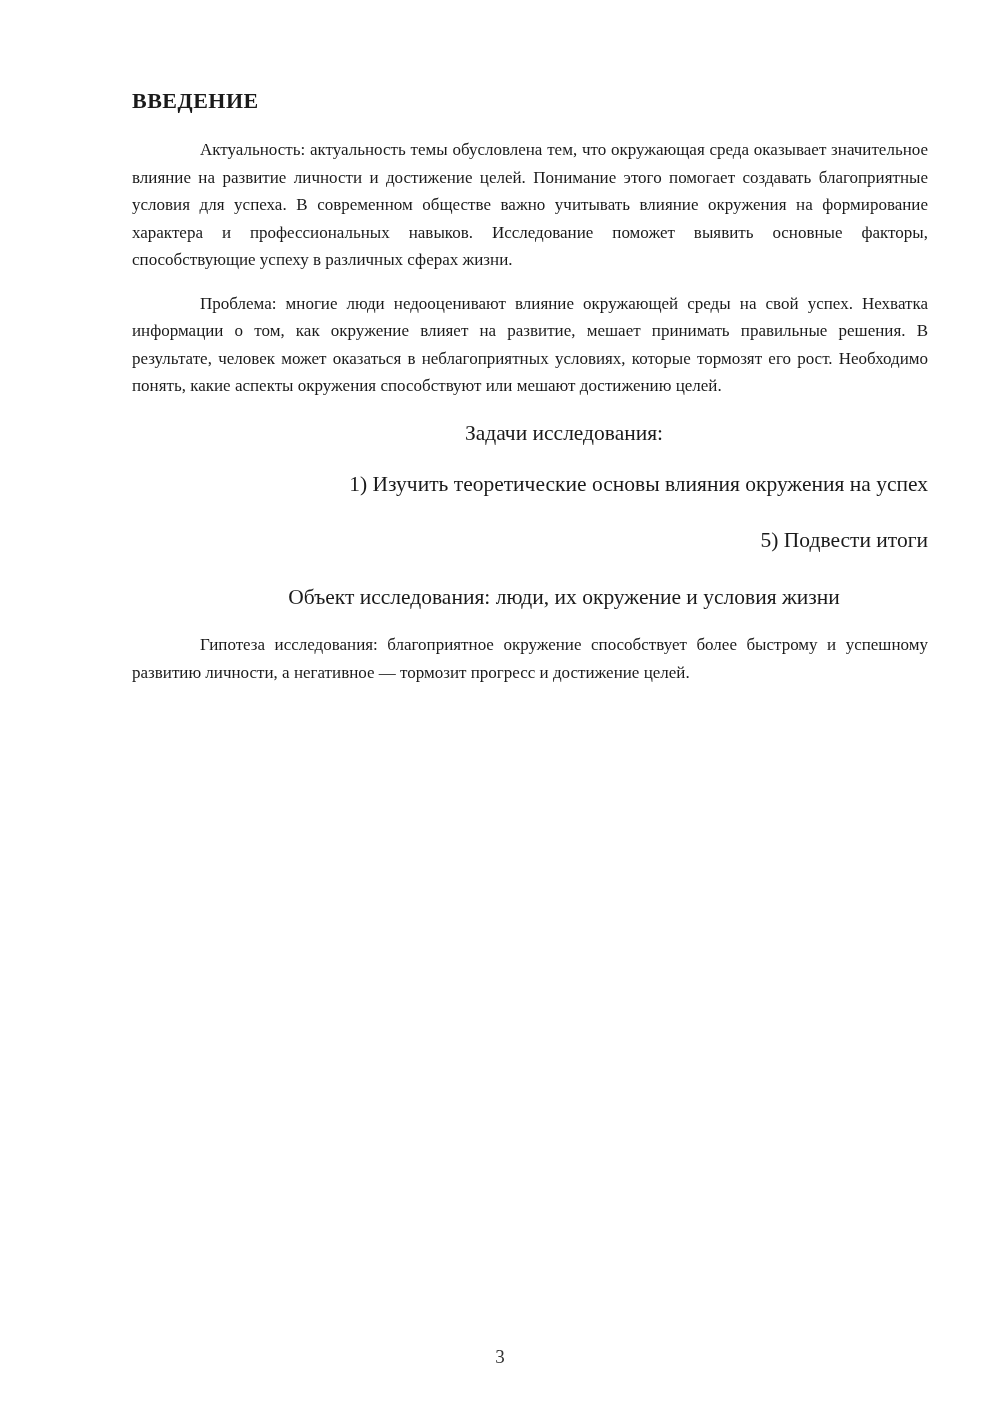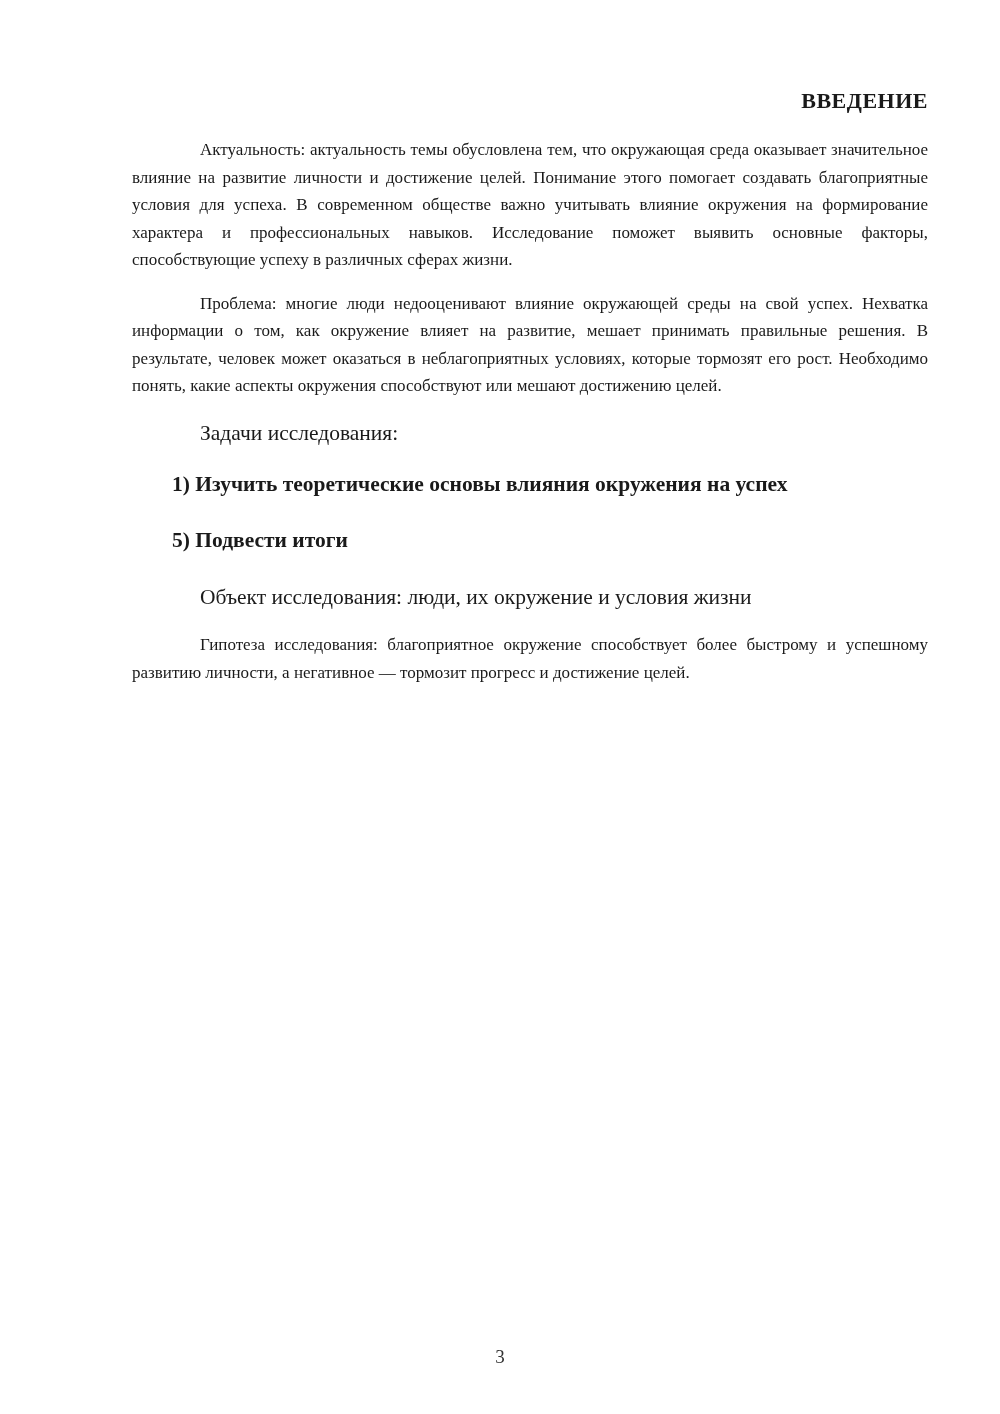--- a/index.html
+++ b/index.html
@@ -16,54 +16,53 @@
     overflow: hidden;
   }
   .page {
     box-sizing: border-box;
     width: 1000px;
     height: 1414px;
     padding: 88px 72px 40px 132px;
     position: relative;
   }
   .doc-title {
-    text-align: right;
+    text-align: left;
     font-weight: bold;
     font-size: 22px;
     letter-spacing: 0.5px;
     margin: 0 0 22px 0;
   }
   .para {
     font-size: 17px;
     line-height: 1.62;
     text-align: justify;
     text-justify: inter-word;
     margin: 0 0 16px 0;
     text-indent: 68px;
     hyphens: none;
   }
   .plain {
     font-size: 21.5px;
     line-height: 1.62;
-    text-align: left;
+    text-align: center;
     margin: 0 0 16px 0;
     text-indent: 68px;
   }
   .list {
     list-style: none;
     margin: 0 0 4px 0;
     padding: 0;
   }
   .list li {
     font-size: 21.5px;
     line-height: 1.62;
     margin: 0 0 22px 0;
     padding-left: 40px;
-    text-align: left;
-    font-weight: bold;
+    text-align: right;
   }
   .page-number {
     position: absolute;
     bottom: 46px;
     left: 0;
     width: 1000px;
     text-align: center;
     font-size: 19px;
     color: #333;
   }

